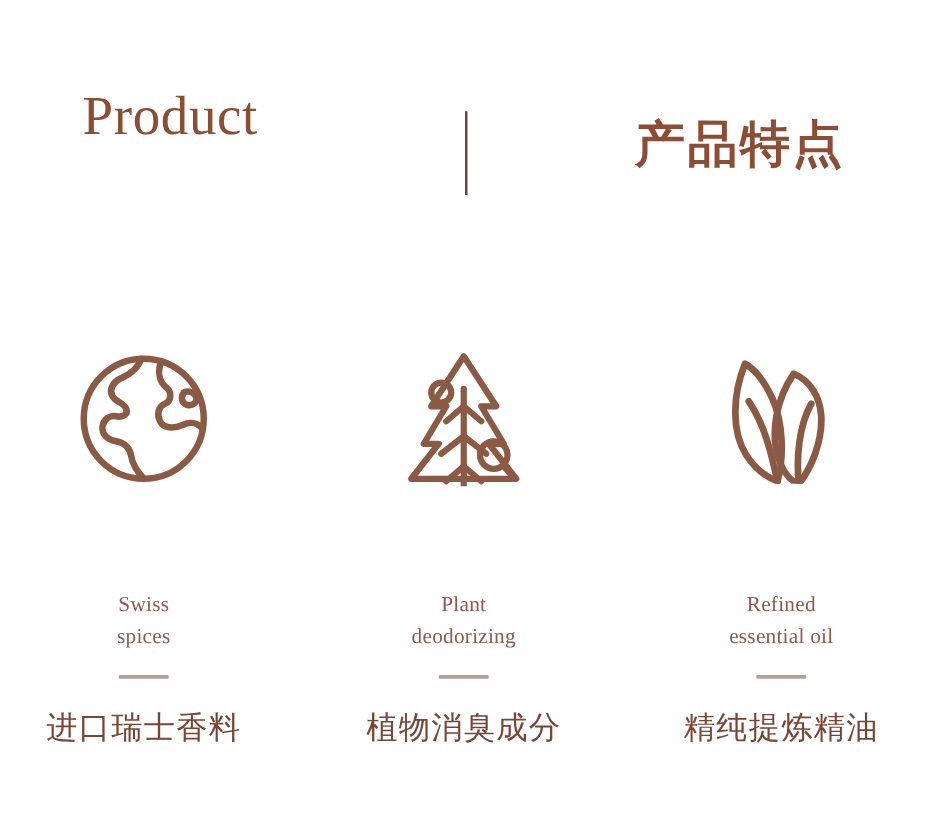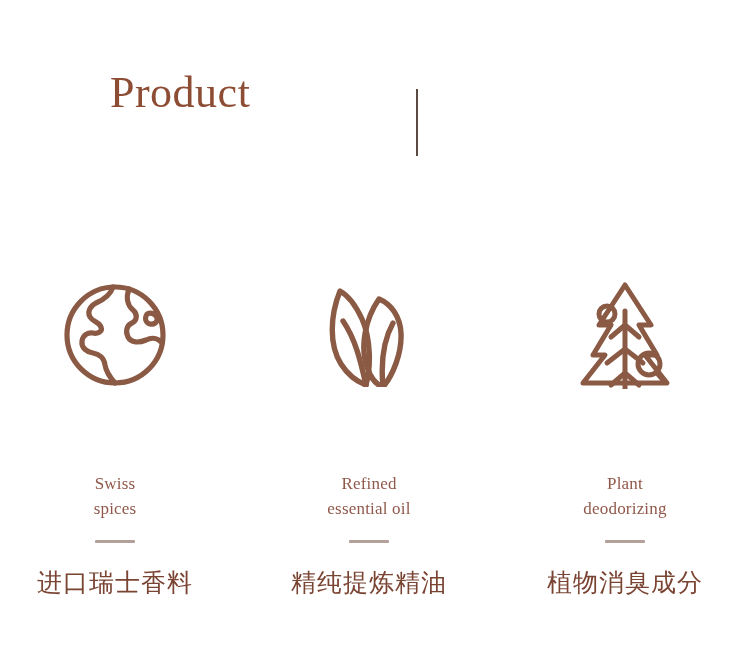--- a/index.html
+++ b/index.html
@@ -15,21 +15,20 @@
     position: relative;
   }
 
   
   .header {
     position: absolute;
     top: 0;
     left: 0;
     width: 693px;
     height: 230px;
-    margin-left: 44px;
   }
   .title-en {
     position: absolute;
     left: 66px;
     top: 68px;
     width: 290px;
     font-family: "Liberation Serif", "DejaVu Serif", serif;
     font-size: 44px;
     line-height: 50px;
     letter-spacing: 0.5px;
@@ -122,20 +121,21 @@
 <body>
 
 <div class="header">
 
   <div class="title-en">
     <span>Product</span>
   </div>
 
   <div class="title-divider"></div>
 
+  <div class="title-cn">产品特点</div>
 
 </div>
 
 <div class="features">
 
   <div class="feature col1">
     <div class="icon-wrap">
       <svg width="104" height="104" viewBox="0 0 104 104" fill="none" stroke="#8b5a44" stroke-width="5.2" stroke-linecap="round" stroke-linejoin="round">
         <circle cx="52" cy="52" r="48"></circle>
         <path d="M50 4 C47 13 40 17 33 20 C27 23 24 29 27 34 C30 39 36 39 38 44 C40 49 34 51 30 50 C25 49 20 52 19 58 C18 65 24 69 30 70 C36 71 41 75 42 82 C43 89 47 94 52 100"></path>
@@ -144,41 +144,20 @@
       </svg>
     </div>
     <div class="label-en">
       <span>Swiss</span>
       <span class="l2">spices</span>
     </div>
     <div class="rule"></div>
     <div class="label-cn">进口瑞士香料</div>
   </div>
 
-  <div class="feature col2">
-    <div class="icon-wrap">
-      <svg width="104" height="104" viewBox="0 0 104 104" fill="none" stroke="#8b5a44" stroke-width="5.4" stroke-linecap="round" stroke-linejoin="round">
-
-        <path d="M23 8 C13 33 12 62 24 81 C31 92 41 99 49 102 C54 84 54 56 45 36 C39 23 32 13 23 8 Z"></path>
-
-        <path d="M49 102 C44 80 39 57 26 38"></path>
-
-        <path d="M62 16 C48 36 43 64 50 84 C54 96 60 102 66 104 C76 92 85 70 84 50 C83 33 74 21 62 16 Z"></path>
-
-        <path d="M66 104 C64 83 66 58 76 40"></path>
-      </svg>
-    </div>
-    <div class="label-en">
-      <span>Refined</span>
-      <span class="l2">essential oil</span>
-    </div>
-    <div class="rule"></div>
-    <div class="label-cn">精纯提炼精油</div>
-  </div>
-
   <div class="feature col3">
     <div class="icon-wrap">
       <svg width="108" height="108" viewBox="0 0 108 108" fill="none" stroke="#8b5a44" stroke-width="5" stroke-linecap="round" stroke-linejoin="round">
 
         <path d="M54 4 L80 44 L68 44 L86 74 L74 74 L96 102 L12 102 L34 74 L22 74 L40 44 L28 44 Z"></path>
 
         <path d="M54 30 L54 108"></path>
 
         <path d="M54 44 L40 56 M54 44 L68 56 M54 68 L36 82 M54 68 L72 82 M54 92 L40 104 M54 92 L68 104"></path>
 
@@ -188,13 +167,34 @@
       </svg>
     </div>
     <div class="label-en">
       <span>Plant</span>
       <span class="l2">deodorizing</span>
     </div>
     <div class="rule"></div>
     <div class="label-cn">植物消臭成分</div>
   </div>
 
+  <div class="feature col2">
+    <div class="icon-wrap">
+      <svg width="104" height="104" viewBox="0 0 104 104" fill="none" stroke="#8b5a44" stroke-width="5.4" stroke-linecap="round" stroke-linejoin="round">
+
+        <path d="M23 8 C13 33 12 62 24 81 C31 92 41 99 49 102 C54 84 54 56 45 36 C39 23 32 13 23 8 Z"></path>
+
+        <path d="M49 102 C44 80 39 57 26 38"></path>
+
+        <path d="M62 16 C48 36 43 64 50 84 C54 96 60 102 66 104 C76 92 85 70 84 50 C83 33 74 21 62 16 Z"></path>
+
+        <path d="M66 104 C64 83 66 58 76 40"></path>
+      </svg>
+    </div>
+    <div class="label-en">
+      <span>Refined</span>
+      <span class="l2">essential oil</span>
+    </div>
+    <div class="rule"></div>
+    <div class="label-cn">精纯提炼精油</div>
+  </div>
+
 </div>
 
 </body></html>

